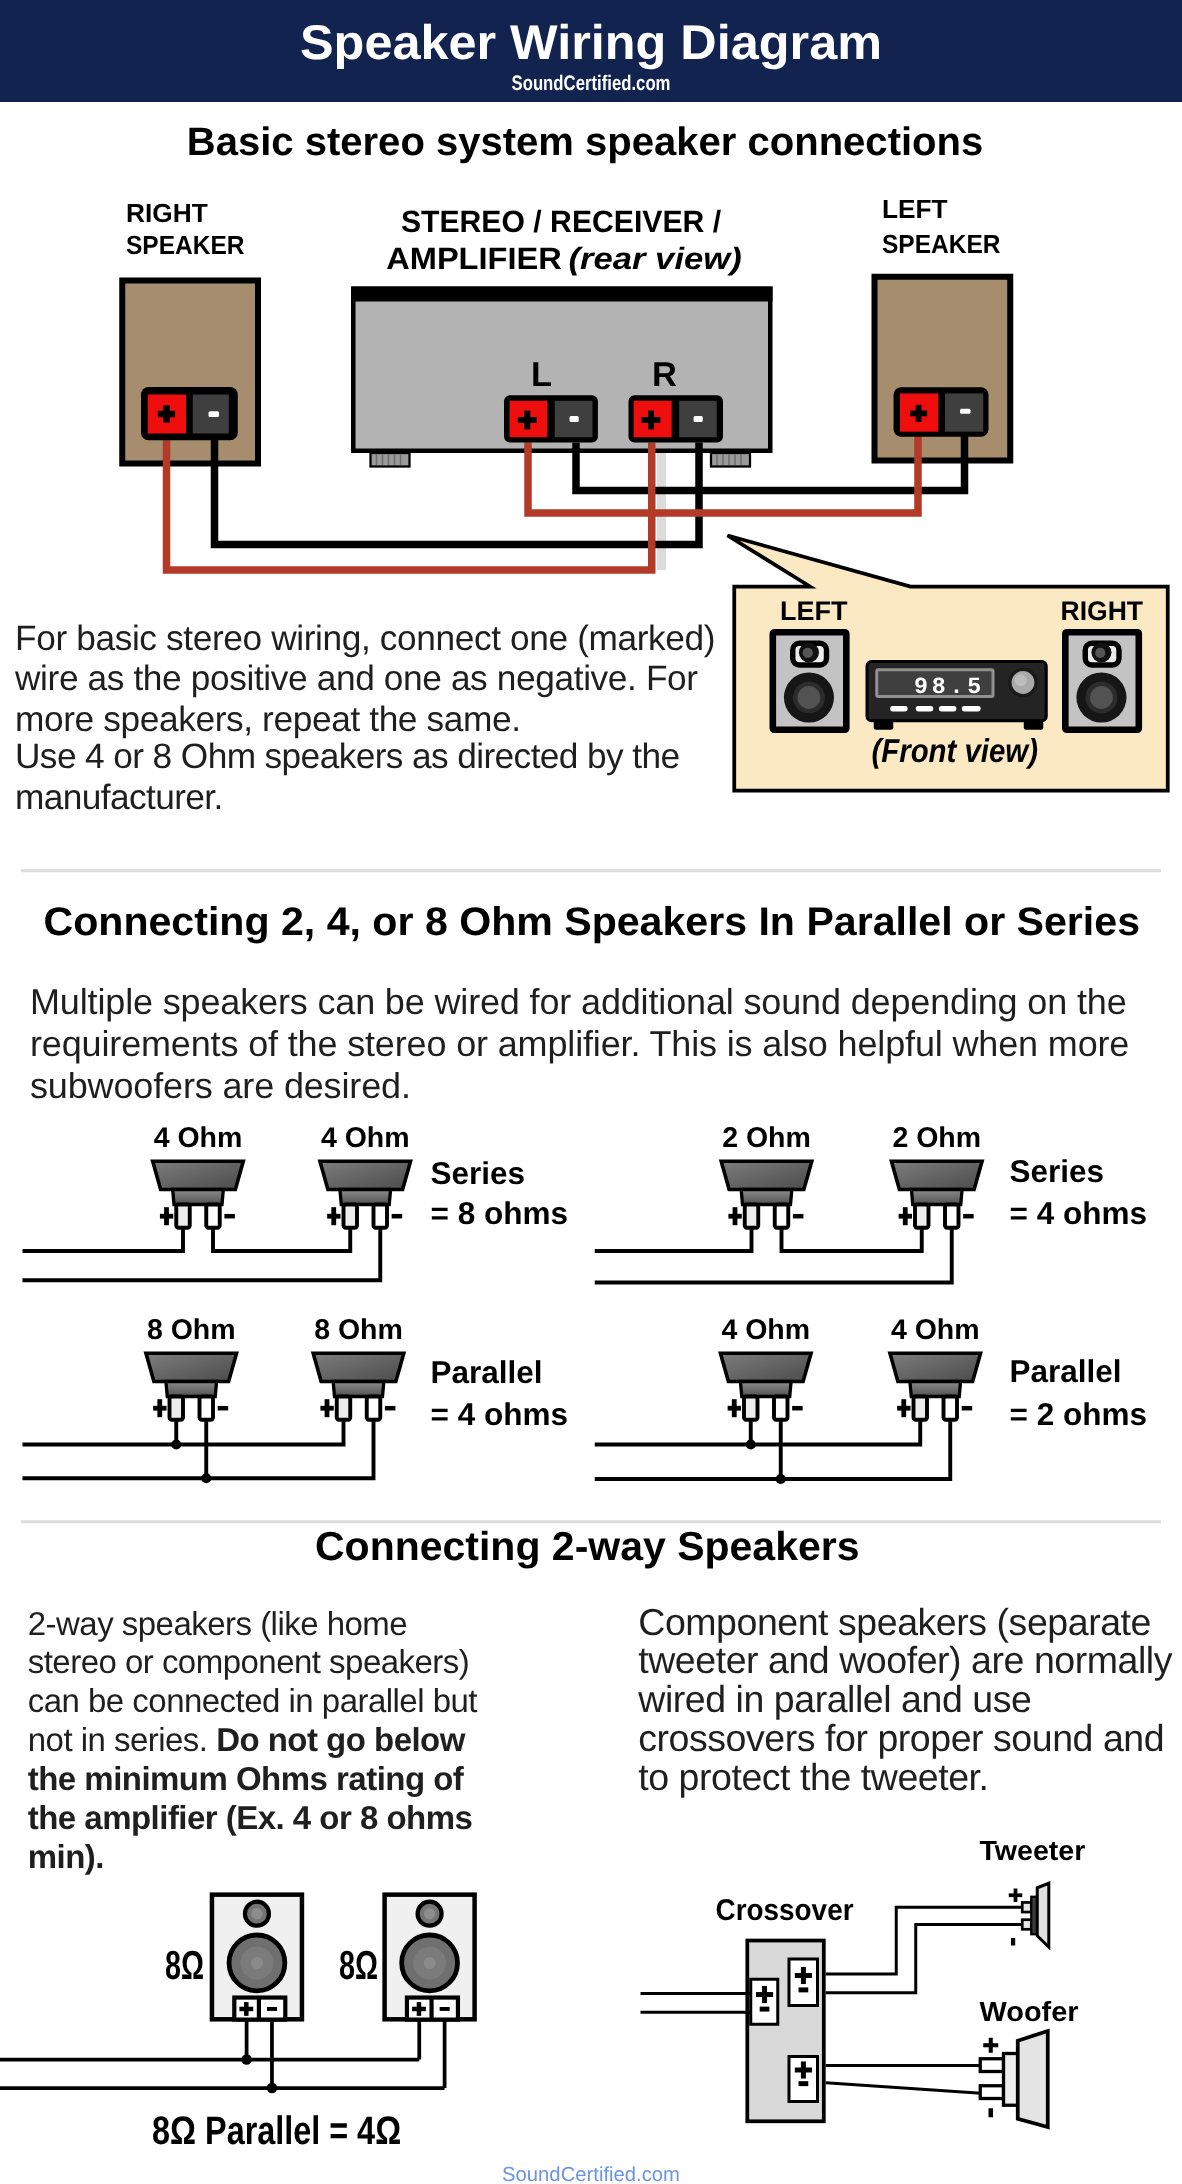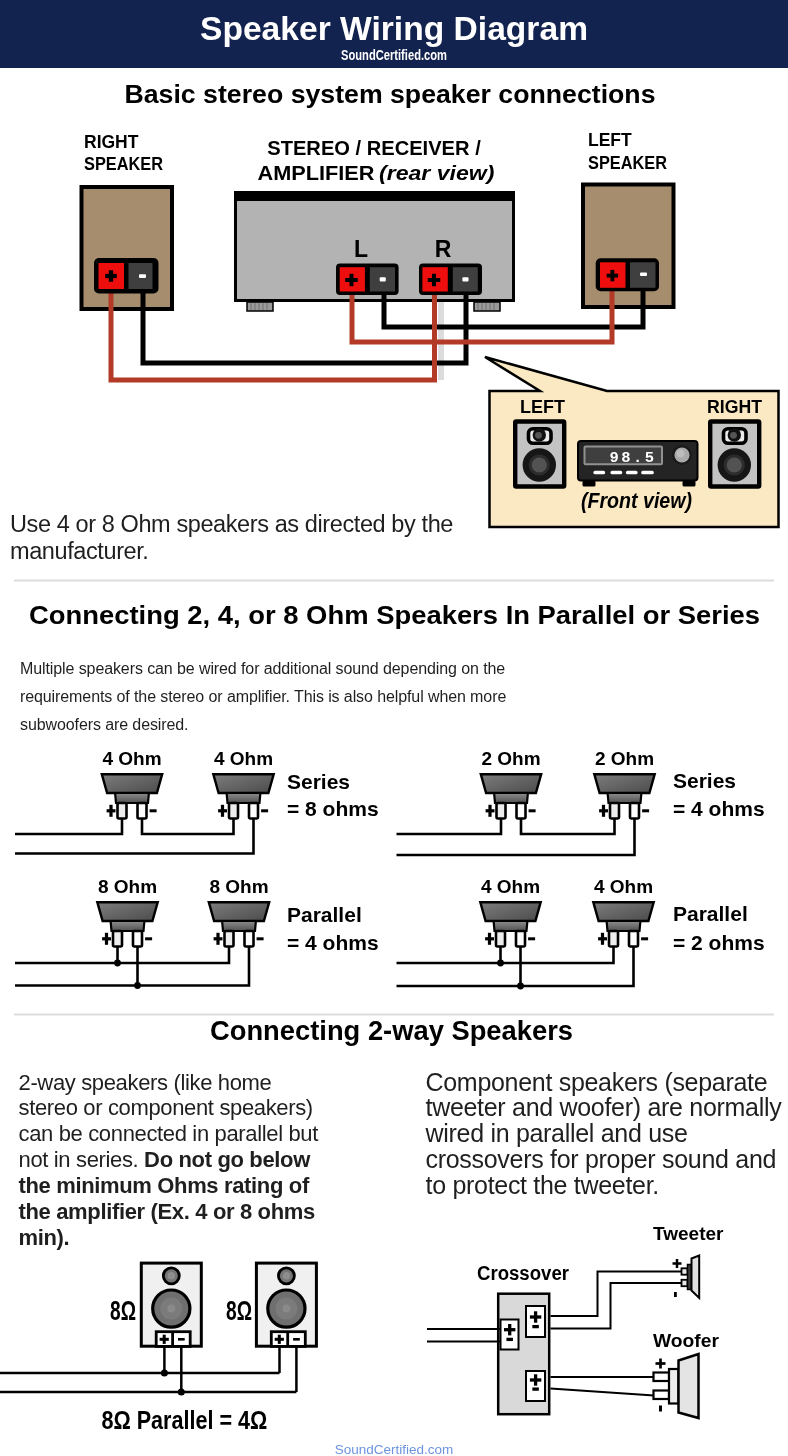--- a/index.html
+++ b/index.html
@@ -5,24 +5,27 @@
   html,body{margin:0;padding:0;}
   #page{position:relative;width:788px;height:1456px;background:#ffffff;overflow:hidden;
         font-family:"Liberation Sans",sans-serif;color:#1f1f1f;}
   .abs{position:absolute;}
 </style>
 </head>
 <body>
 <div id="page">
   <div class="abs" style="left:0;top:0;width:788px;height:68px;background:#13234f;"></div>
 
-  <div class="abs" id="para2" style="left:10px;top:511px;font-size:23.5px;line-height:27px;letter-spacing:-0.4px;">
+  <div class="abs" id="para1" style="left:10px;top:412px;font-size:23.5px;line-height:27px;letter-spacing:-0.25px;">
+    For basic stereo wiring, connect one (marked)<br>wire as the positive and one as negative. For<br>more speakers, repeat the same.
+  </div>
+  <div class="abs" id="para2" style="left:10px;top:491px;font-size:23.5px;line-height:27px;letter-spacing:-0.4px;">
     Use 4 or 8 Ohm speakers as directed by the<br>manufacturer.
   </div>
-  <div class="abs" id="para3" style="left:20px;top:655px;font-size:16px;line-height:28px;letter-spacing:-0.1px;">
+  <div class="abs" id="para3" style="left:20px;top:655px;font-size:24px;line-height:28px;letter-spacing:-0.1px;">
     Multiple speakers can be wired for additional sound depending on the<br>requirements of the stereo or amplifier. This is also helpful when more<br>subwoofers are desired.
   </div>
   <div class="abs" id="para4" style="left:18.5px;top:1069.5px;font-size:22px;line-height:25.9px;letter-spacing:-0.35px;">
     2-way speakers (like home<br>stereo or component speakers)<br>can be connected in parallel but<br>not in series. <b>Do not go below<br>the minimum Ohms rating of<br>the amplifier (Ex. 4 or 8 ohms<br>min).</b>
   </div>
   <div class="abs" id="para5" style="left:425.5px;top:1069.5px;font-size:25px;line-height:25.9px;letter-spacing:-0.3px;">
     Component speakers (separate<br>tweeter and woofer) are normally<br>wired in parallel and use<br>crossovers for proper sound and<br>to protect the tweeter.
   </div>
   <div class="abs" id="foot" style="left:0;top:1442.5px;width:788px;text-align:center;font-size:13.5px;line-height:13px;color:#6d94e0;">SoundCertified.com</div>
 

